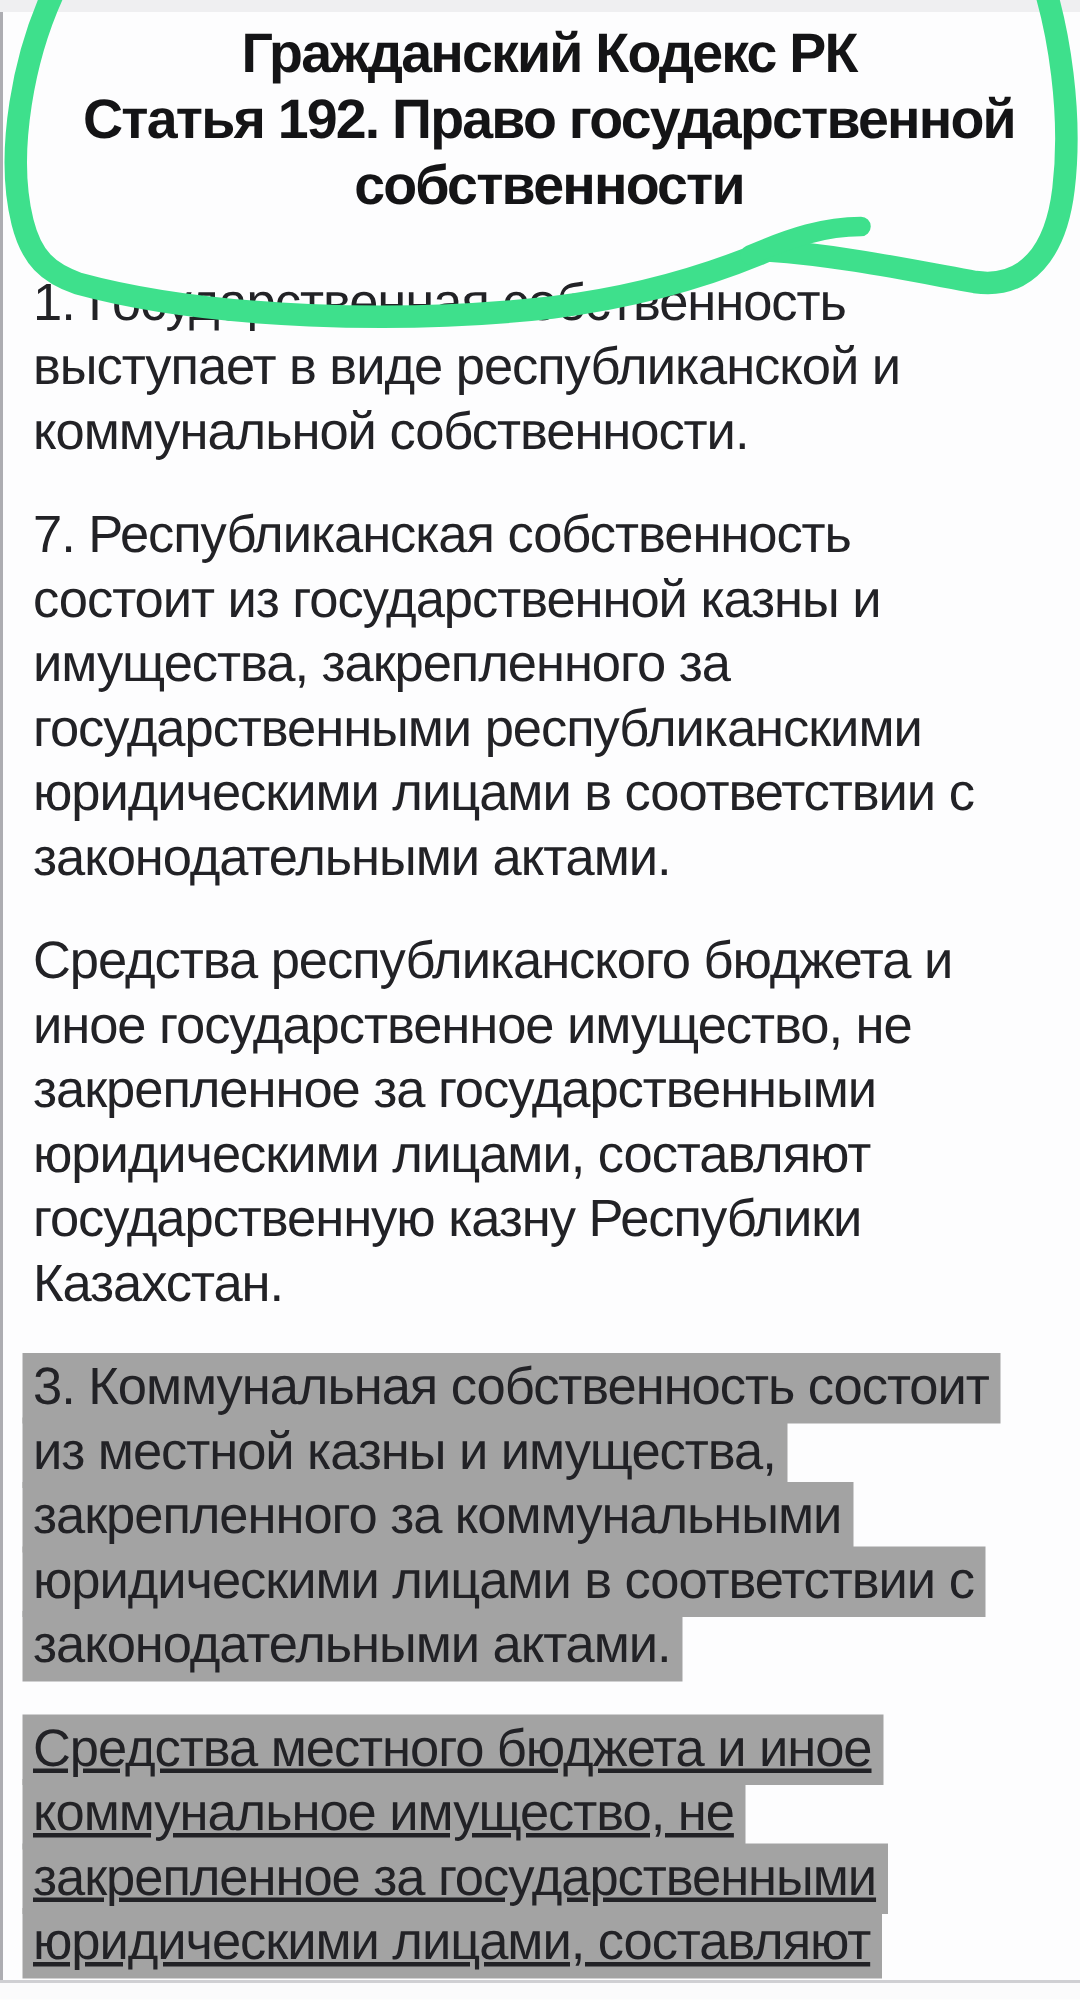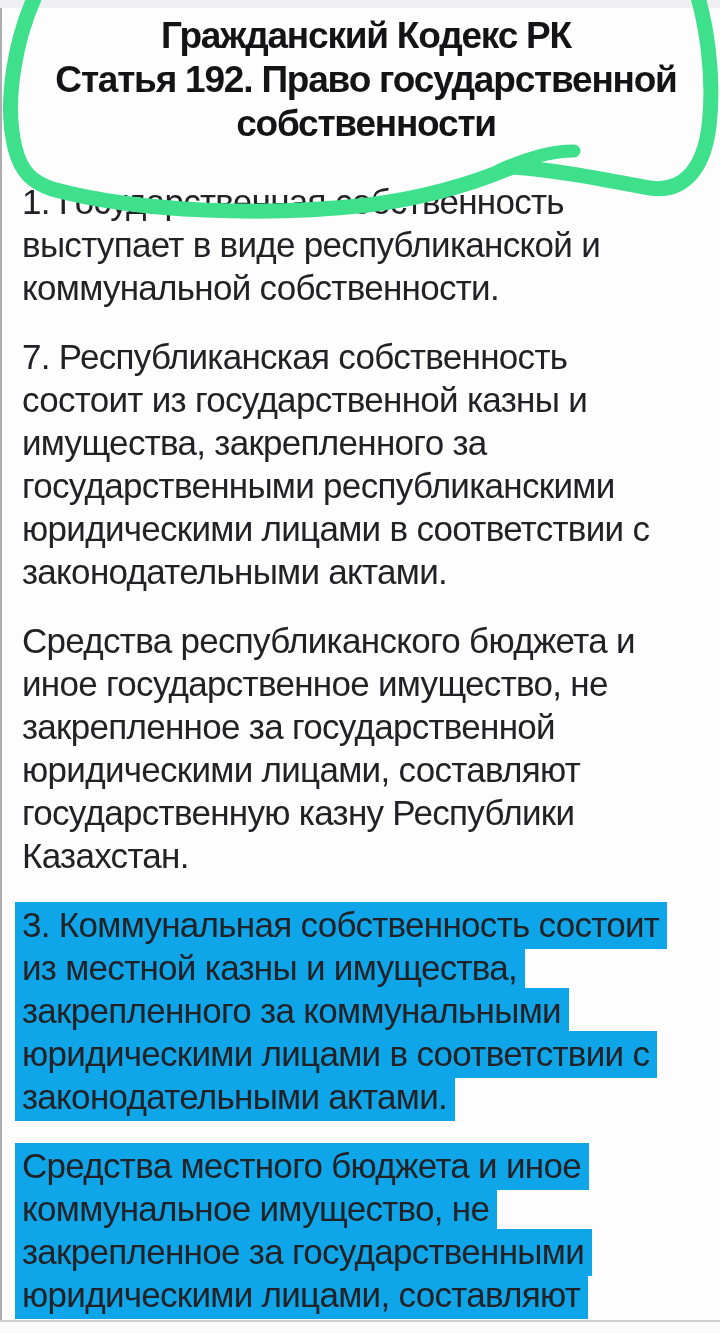--- a/index.html
+++ b/index.html
@@ -59,24 +59,24 @@
     color: #141416;
   }
   p.para {
     margin: 0 0 26px 0;
     font-size: 35px;
     line-height: 43px;
     letter-spacing: -0.7px;
     white-space: pre-line;
     color: #222226;
   }
-  p.para:last-child { margin-bottom: 0; }
+  p.para:last-child { margin-bottom: 0; text-decoration: underline; }
   p.para mark {
     color: inherit;
-    background: #0ea5e9;
+    background: #a3a3a3;
     padding: 3px 8px 5px 7px;
     margin-left: -7px;
     -webkit-box-decoration-break: clone;
     box-decoration-break: clone;
     margin-top: 40px;
   }
   .annotation-svg {
     position: absolute;
     top: 0; left: 0;
     width: 720px; height: 250px;
@@ -100,21 +100,21 @@
 
   <p class="para">7. Республиканская собственность
 состоит из государственной казны и
 имущества, закрепленного за
 государственными республиканскими
 юридическими лицами в соответствии с
 законодательными актами.</p>
 
   <p class="para">Средства республиканского бюджета и
 иное государственное имущество, не
-закрепленное за государственной
+закрепленное за государственными
 юридическими лицами, составляют
 государственную казну Республики
 Казахстан.</p>
 
   <p class="para"><mark>3. Коммунальная собственность состоит
 из местной казны и имущества,
 закрепленного за коммунальными
 юридическими лицами в соответствии с
 законодательными актами.</mark></p>
 

